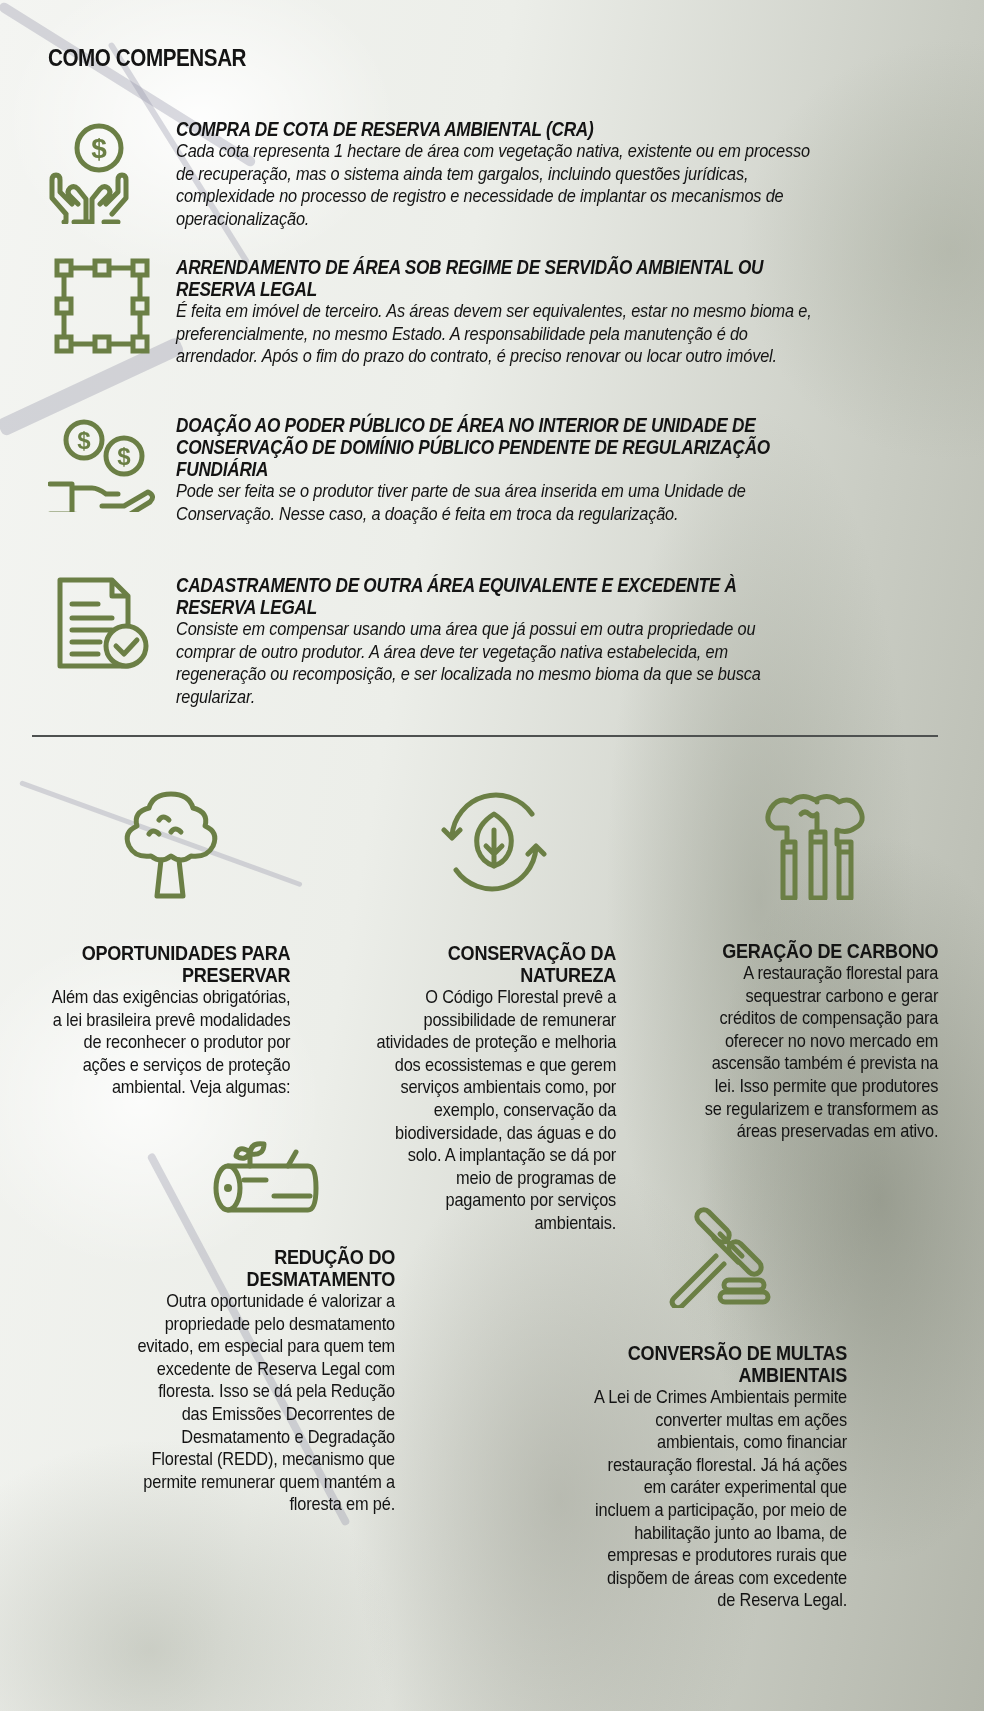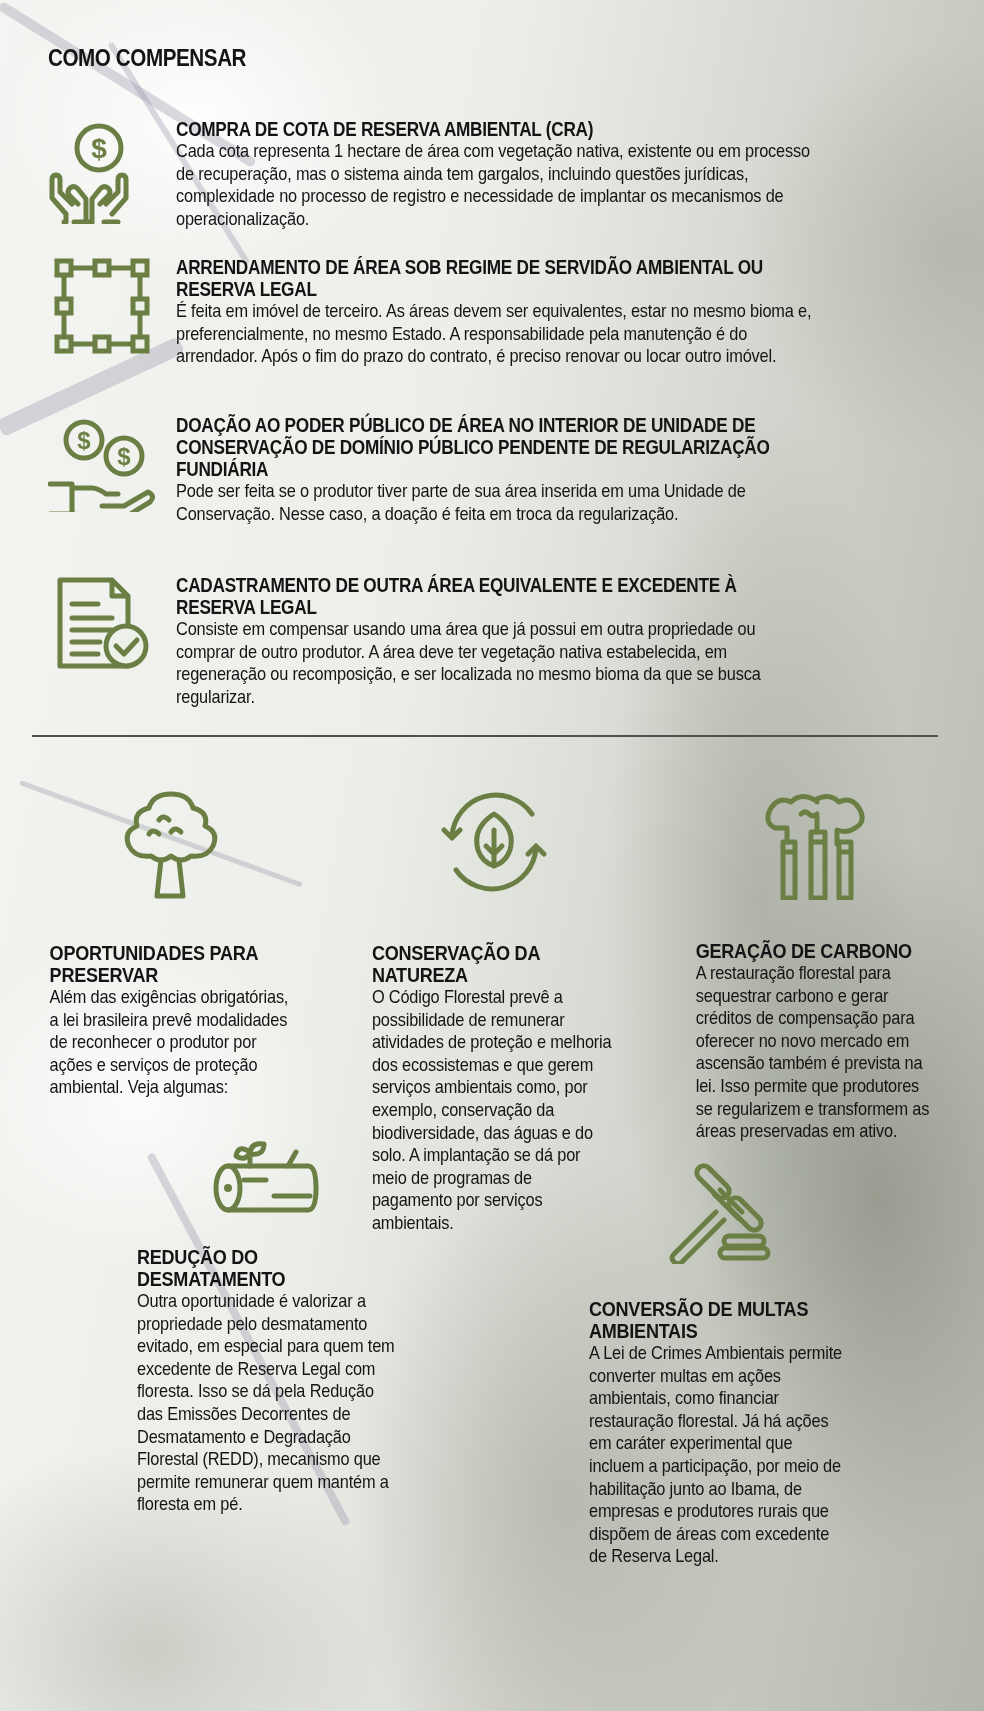--- a/index.html
+++ b/index.html
@@ -25,38 +25,38 @@
   .content { position: absolute; inset: 0; z-index: 1; }
 
   .section-title {
     position: absolute; left: 48px; top: 44px;
     font-size: 24px; font-weight: bold; letter-spacing: -0.5px;
     transform: scaleX(0.86); transform-origin: left;
   }
 
   .comp-item { position: absolute; left: 44px; width: 760px; }
   .comp-icon { position: absolute; left: 0; top: 0; width: 110px; height: 100px; }
-  .comp-text { position: absolute; left: 132px; top: 0; width: 640px; }
+  .comp-text { position: absolute; left: 132px; top: 0; width: 640px; font-style: italic; }
   .comp-title {
     font-size: 20px; font-weight: bold; line-height: 22px;
     transform: scaleX(0.86); transform-origin: left; width: 116%;
     letter-spacing: -0.3px;
   }
   .comp-body {
     font-size: 19px; line-height: 22.5px;
     transform: scaleX(0.86); transform-origin: left; width: 116%;
     letter-spacing: -0.2px;
   }
 
   .divider {
     position: absolute; left: 32px; width: 906px; top: 735px; height: 2px;
     background: #4e5150;
   }
 
-  .opp { position: absolute; text-align: left; }
+  .opp { position: absolute; text-align: right; }
   .opp-icon { display: block; margin: 0 auto; }
   .opp-title {
     font-size: 21px; font-weight: bold; line-height: 22px;
     transform: scaleX(0.86); transform-origin: center; letter-spacing: -0.3px;
   }
   .opp-body {
     font-size: 19px; line-height: 22.6px;
     transform: scaleX(0.86); transform-origin: center; letter-spacing: -0.2px;
   }
   svg .g { fill: none; stroke: #6b7f45; stroke-width: 5; stroke-linecap: round; stroke-linejoin: round; }
@@ -190,21 +190,21 @@
       <path class="g" d="M18 26 h80 q8 0 8 22 q0 22 -8 22 h-80"></path>
       <path class="g" d="M78 26 l8 -14"></path>
       <path class="g" d="M34 40 h22 M64 56 h36"></path>
       <circle class="gf" cx="18" cy="48" r="4"></circle>
     </svg>
     <div style="height:26px;"></div>
     <div class="opp-title">REDUÇÃO DO DESMATAMENTO</div>
     <div class="opp-body">Outra oportunidade é valorizar a propriedade pelo desmatamento evitado, em especial para quem tem excedente de Reserva Legal com floresta. Isso se dá pela Redução das Emissões Decorrentes de Desmatamento e Degradação Florestal (REDD), mecanismo que permite remunerar quem mantém a floresta em pé.</div>
   </div>
 
-  <div class="opp" style="left:568px;top:1160px;width:300px;">
+  <div class="opp" style="left:568px;top:1204px;width:300px;">
     <svg class="opp-icon" width="112" height="104" viewBox="0 0 112 104">
       <rect class="g" x="44" y="2" width="14" height="40" rx="7" transform="rotate(-45 51 22)"></rect>
       <rect class="g" x="76" y="34" width="14" height="40" rx="7" transform="rotate(-45 83 54)"></rect>
       <path class="g" d="M52 34 l24 24 M58 30 l22 22"></path>
       <path class="g" d="M54 52 l-42 42 q-4 4 0 8 q4 4 8 0 l42 -42"></path>
       <rect class="g" x="62" y="76" width="40" height="10" rx="5"></rect>
       <rect class="g" x="58" y="88" width="48" height="10" rx="5"></rect>
     </svg>
     <div style="height:34px;"></div>
     <div class="opp-title">CONVERSÃO DE MULTAS AMBIENTAIS</div>

